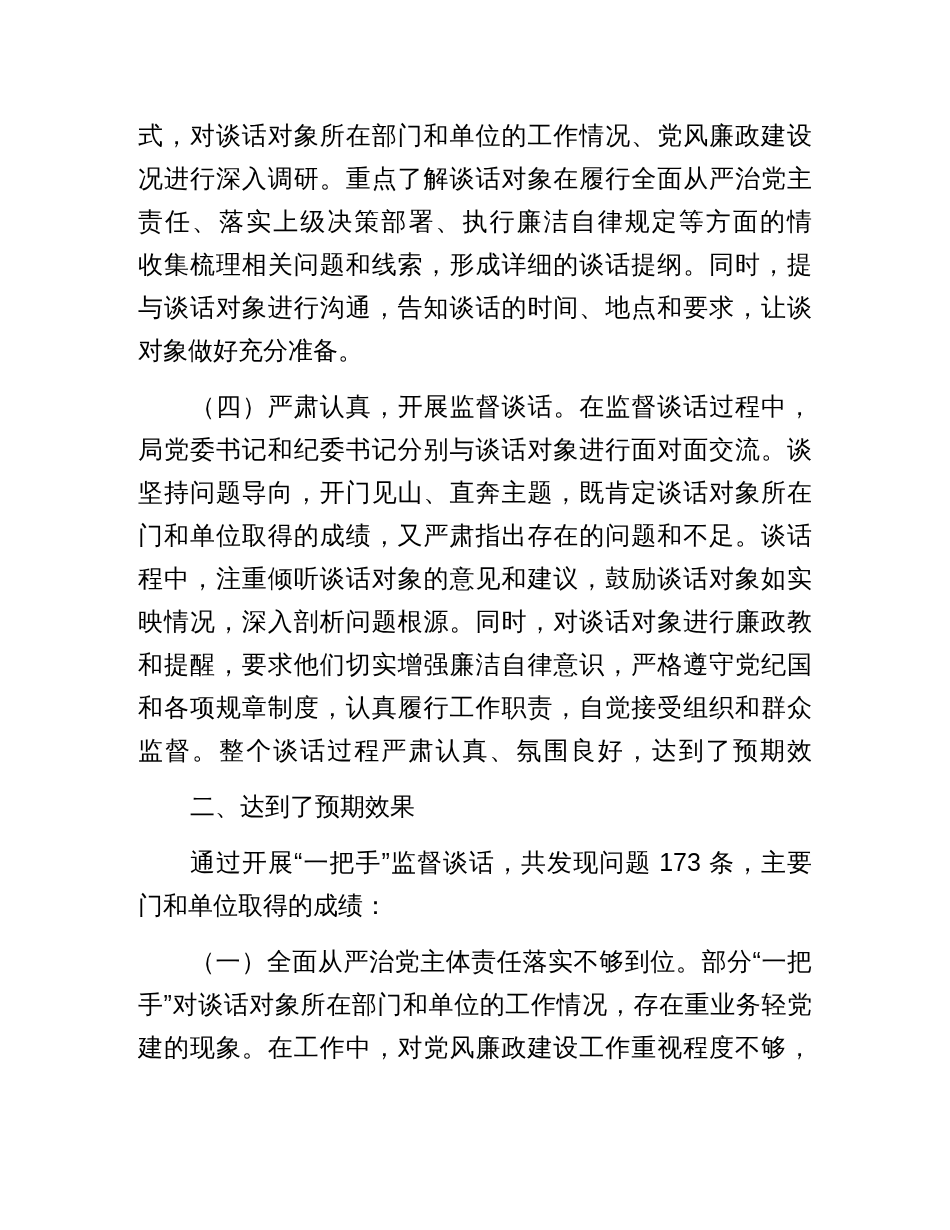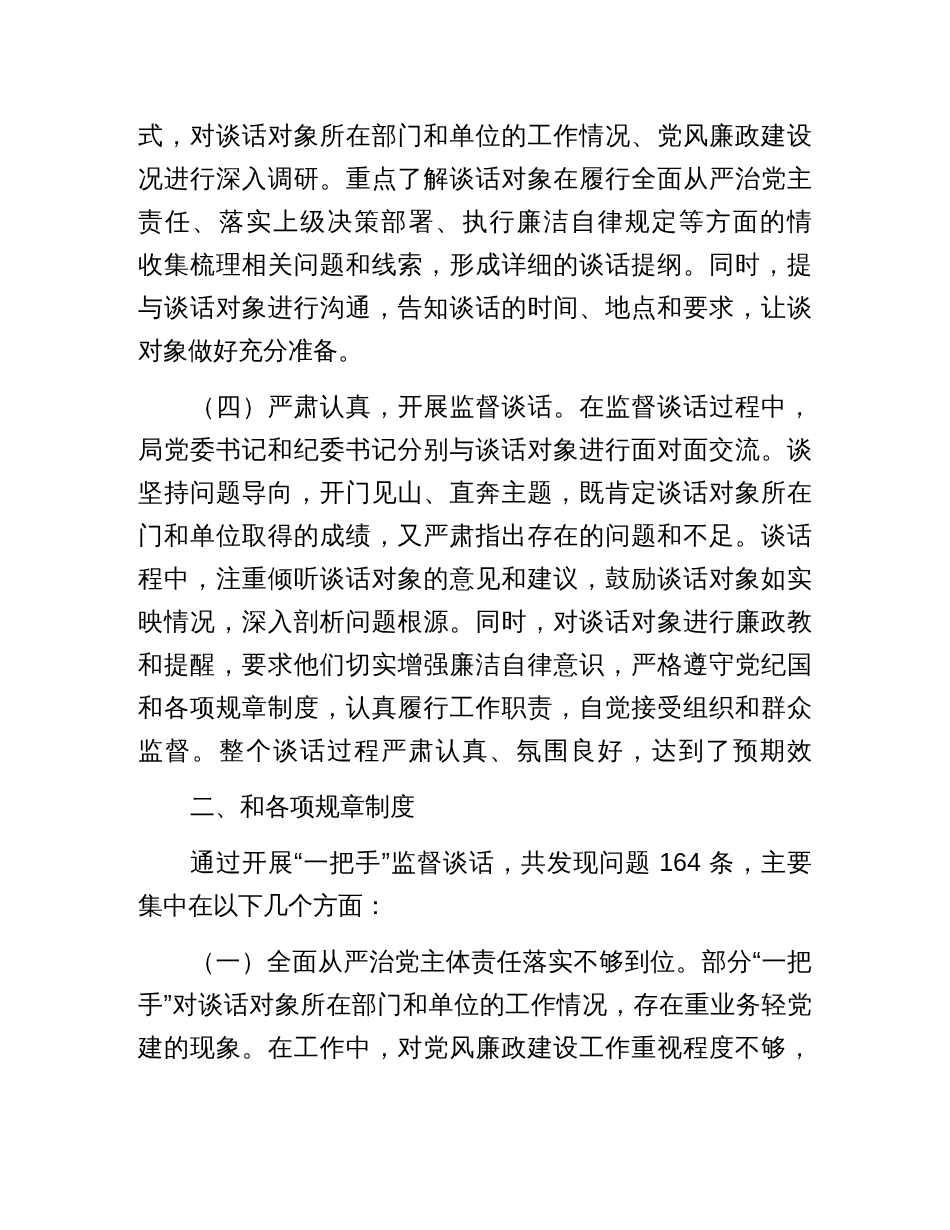--- a/index.html
+++ b/index.html
@@ -80,26 +80,26 @@
       <div class="line fill">坚持问题导向，开门见山、直奔主题，既肯定谈话对象所在部</div>
       <div class="line fill">门和单位取得的成绩，又严肃指出存在的问题和不足。谈话过</div>
       <div class="line fill">程中，注重倾听谈话对象的意见和建议，鼓励谈话对象如实反</div>
       <div class="line fill">映情况，深入剖析问题根源。同时，对谈话对象进行廉政教育</div>
       <div class="line fill">和提醒，要求他们切实增强廉洁自律意识，严格遵守党纪国法</div>
       <div class="line fill">和各项规章制度，认真履行工作职责，自觉接受组织和群众的</div>
       <div class="line fill">监督。整个谈话过程严肃认真、氛围良好，达到了预期效果。</div>
     </div>
 
     <div class="para">
-      <div class="line end indent">二、和各项规章制度</div>
+      <div class="line end indent">二、达到了预期效果</div>
     </div>
 
     <div class="para">
-      <div class="line fill indent">通过开展“一把手”监督谈话，共发现问题 164 条，主要</div>
-      <div class="line end">集中在以下几个方面：</div>
+      <div class="line fill indent">通过开展“一把手”监督谈话，共发现问题 173 条，主要</div>
+      <div class="line end">门和单位取得的成绩：</div>
     </div>
 
     <div class="para">
       <div class="line fill indent">（一）全面从严治党主体责任落实不够到位。部分“一把</div>
       <div class="line fill">手”对谈话对象所在部门和单位的工作情况，存在重业务轻党</div>
       <div class="line fill">建的现象。在工作中，对党风廉政建设工作重视程度不够，缺</div>
     </div>
 
   </div>
 </div>

